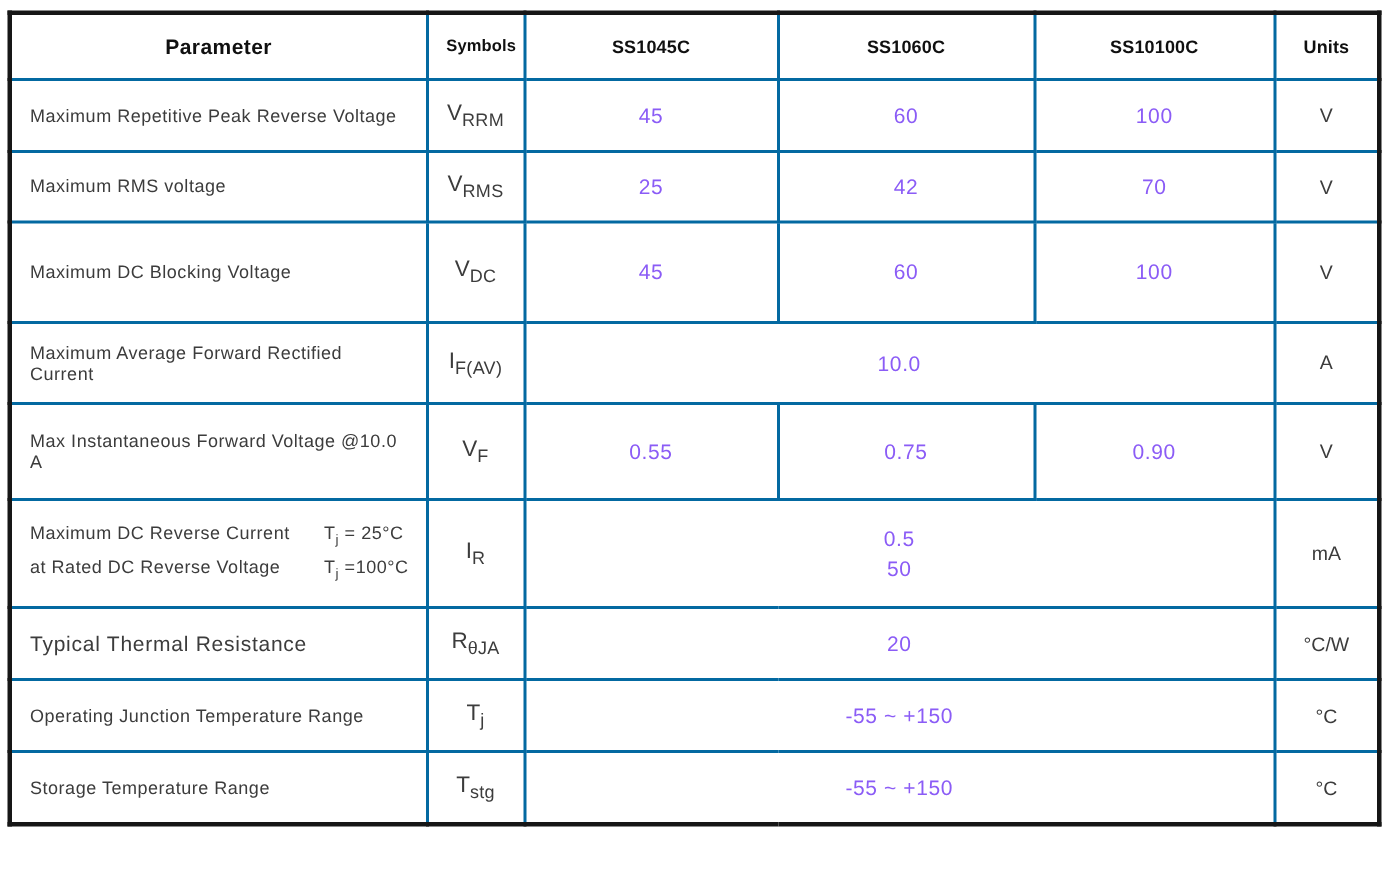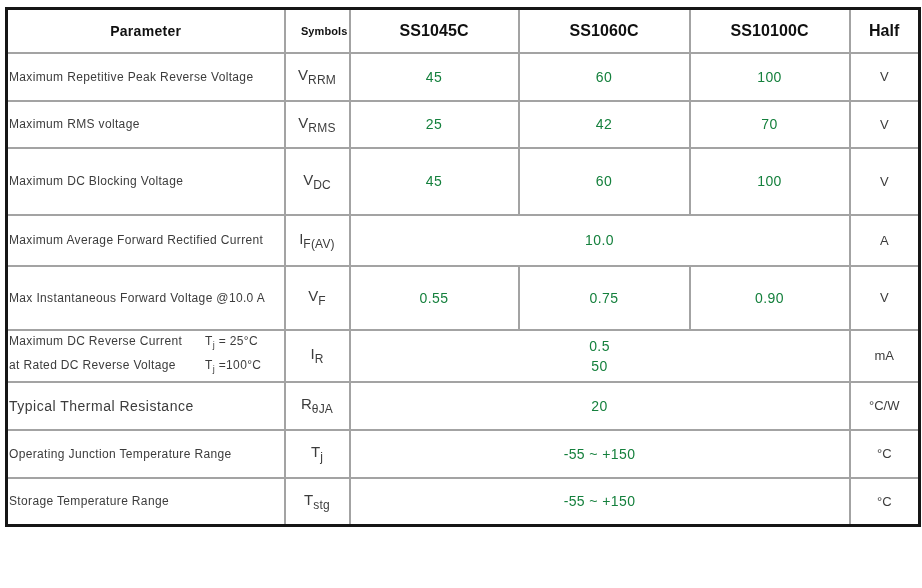--- a/index.html
+++ b/index.html
@@ -11,29 +11,29 @@
   .sheet{position:relative;width:922px;height:588px;background:#ffffff;overflow:hidden;}
   table.spec{
     position:absolute;left:5px;top:7px;
     width:913px;
     border-collapse:collapse;
     table-layout:fixed;
     background:#ffffff;
     border:3px solid #161616;
   }
   table.spec td, table.spec th{
-    border:2px solid #a3a3a3;
-    padding:1px;
+    border:2px solid #0369a1;
+    padding:12px;
     overflow:hidden;
     vertical-align:middle;
   }
   th{
     font-weight:bold;
     color:#101010;
-    font-size:16px;
+    font-size:12px;
     text-align:center;
     letter-spacing:0.1px;
   }
   th.param-h{font-size:14px;letter-spacing:0.3px;}
   th.symbols-h{font-size:11px;text-align:right;}
   td.param{
     text-align:left;
     padding-left:9px;
     padding-right:4px;
     font-size:12px;
@@ -44,21 +44,21 @@
   td.param .pline{line-height:17px;}
   td.sym{
     text-align:center;
     font-size:15px;
     color:#3c3c3c;
   }
   td.sym sub{font-size:12px;letter-spacing:0.2px;}
   td.val{
     text-align:center;
     font-size:14px;
-    color:#15803d;
+    color:#8b5cf6;
     letter-spacing:0.4px;
   }
   td.val .vline{line-height:20px;}
   td.unit{
     text-align:center;
     font-size:13px;
     color:#3c3c3c;
   }
   .ir-line{
     display:flex;
@@ -82,21 +82,21 @@
       <col style="width:70px">
     </colgroup>
 
     <tbody>
         <tr style="height:44px">
       <th class="param-h">Parameter</th>
       <th class="symbols-h">Symbols</th>
       <th>SS1045C</th>
       <th>SS1060C</th>
       <th>SS10100C</th>
-      <th>Half</th>
+      <th>Units</th>
     </tr>
 
     <tr style="height:48px">
       <td class="param">Maximum Repetitive Peak Reverse Voltage</td>
       <td class="sym"><span>V</span><sub>RRM</sub></td>
       <td class="val">45</td>
       <td class="val">60</td>
       <td class="val">100</td>
       <td class="unit">V</td>
     </tr>

